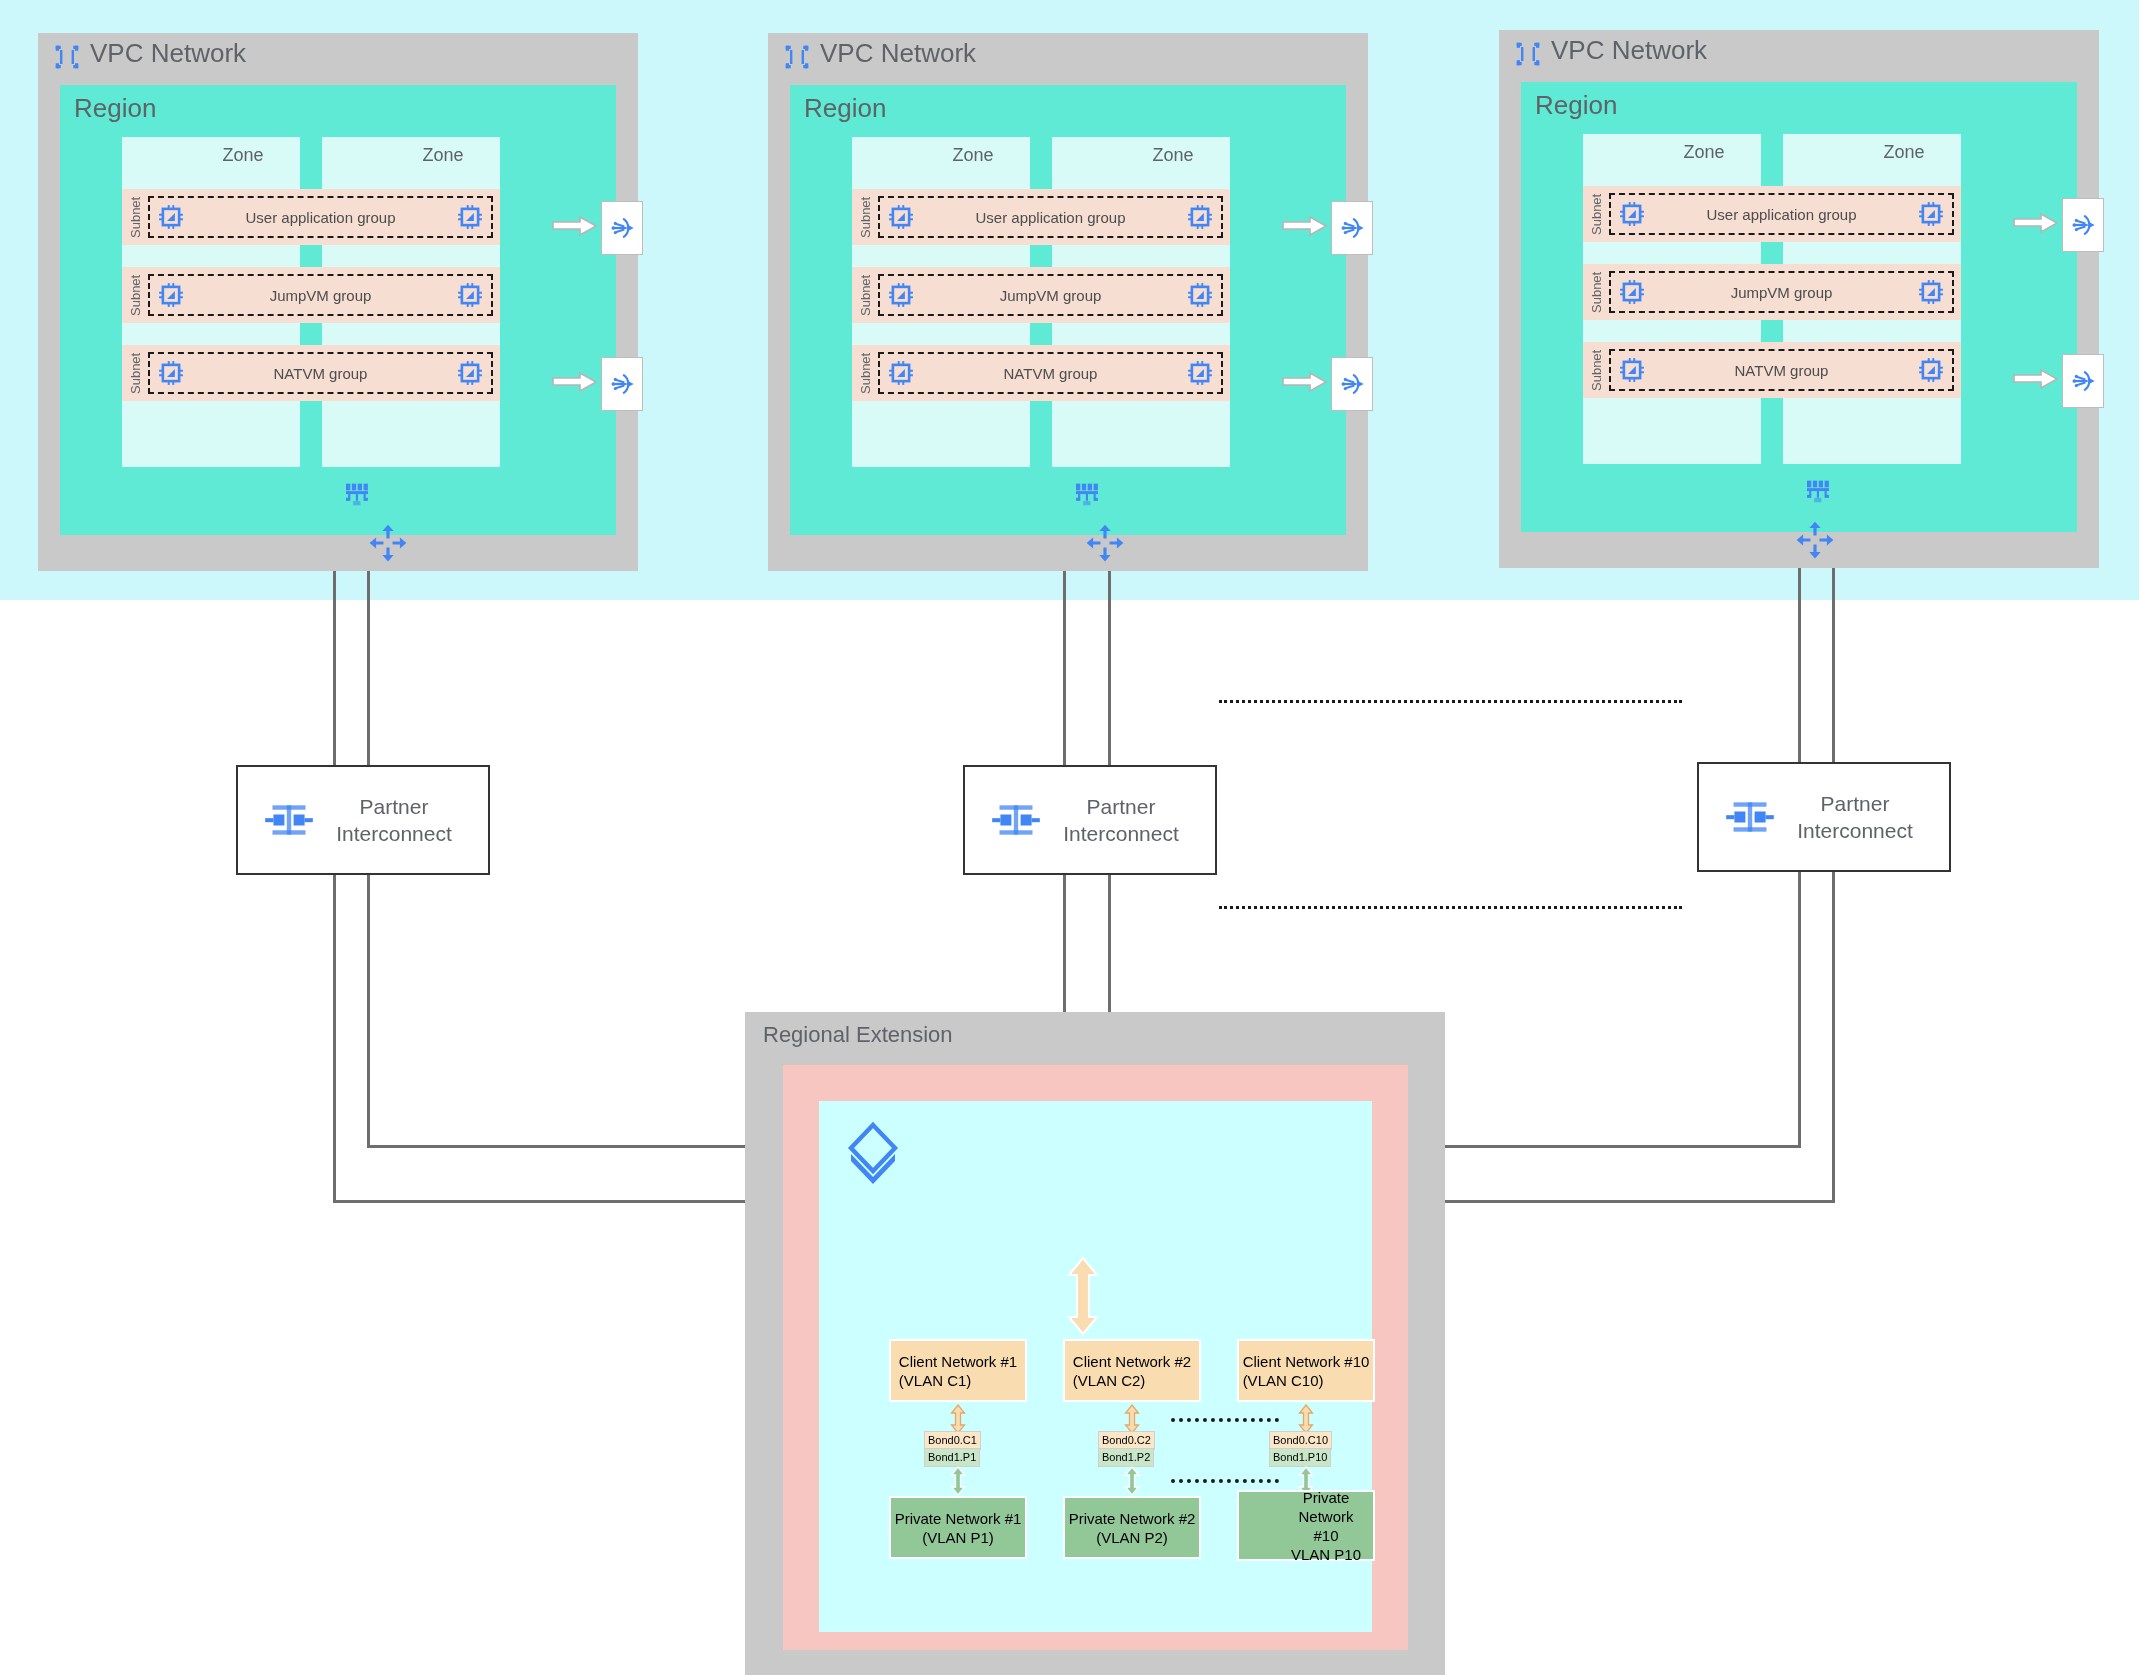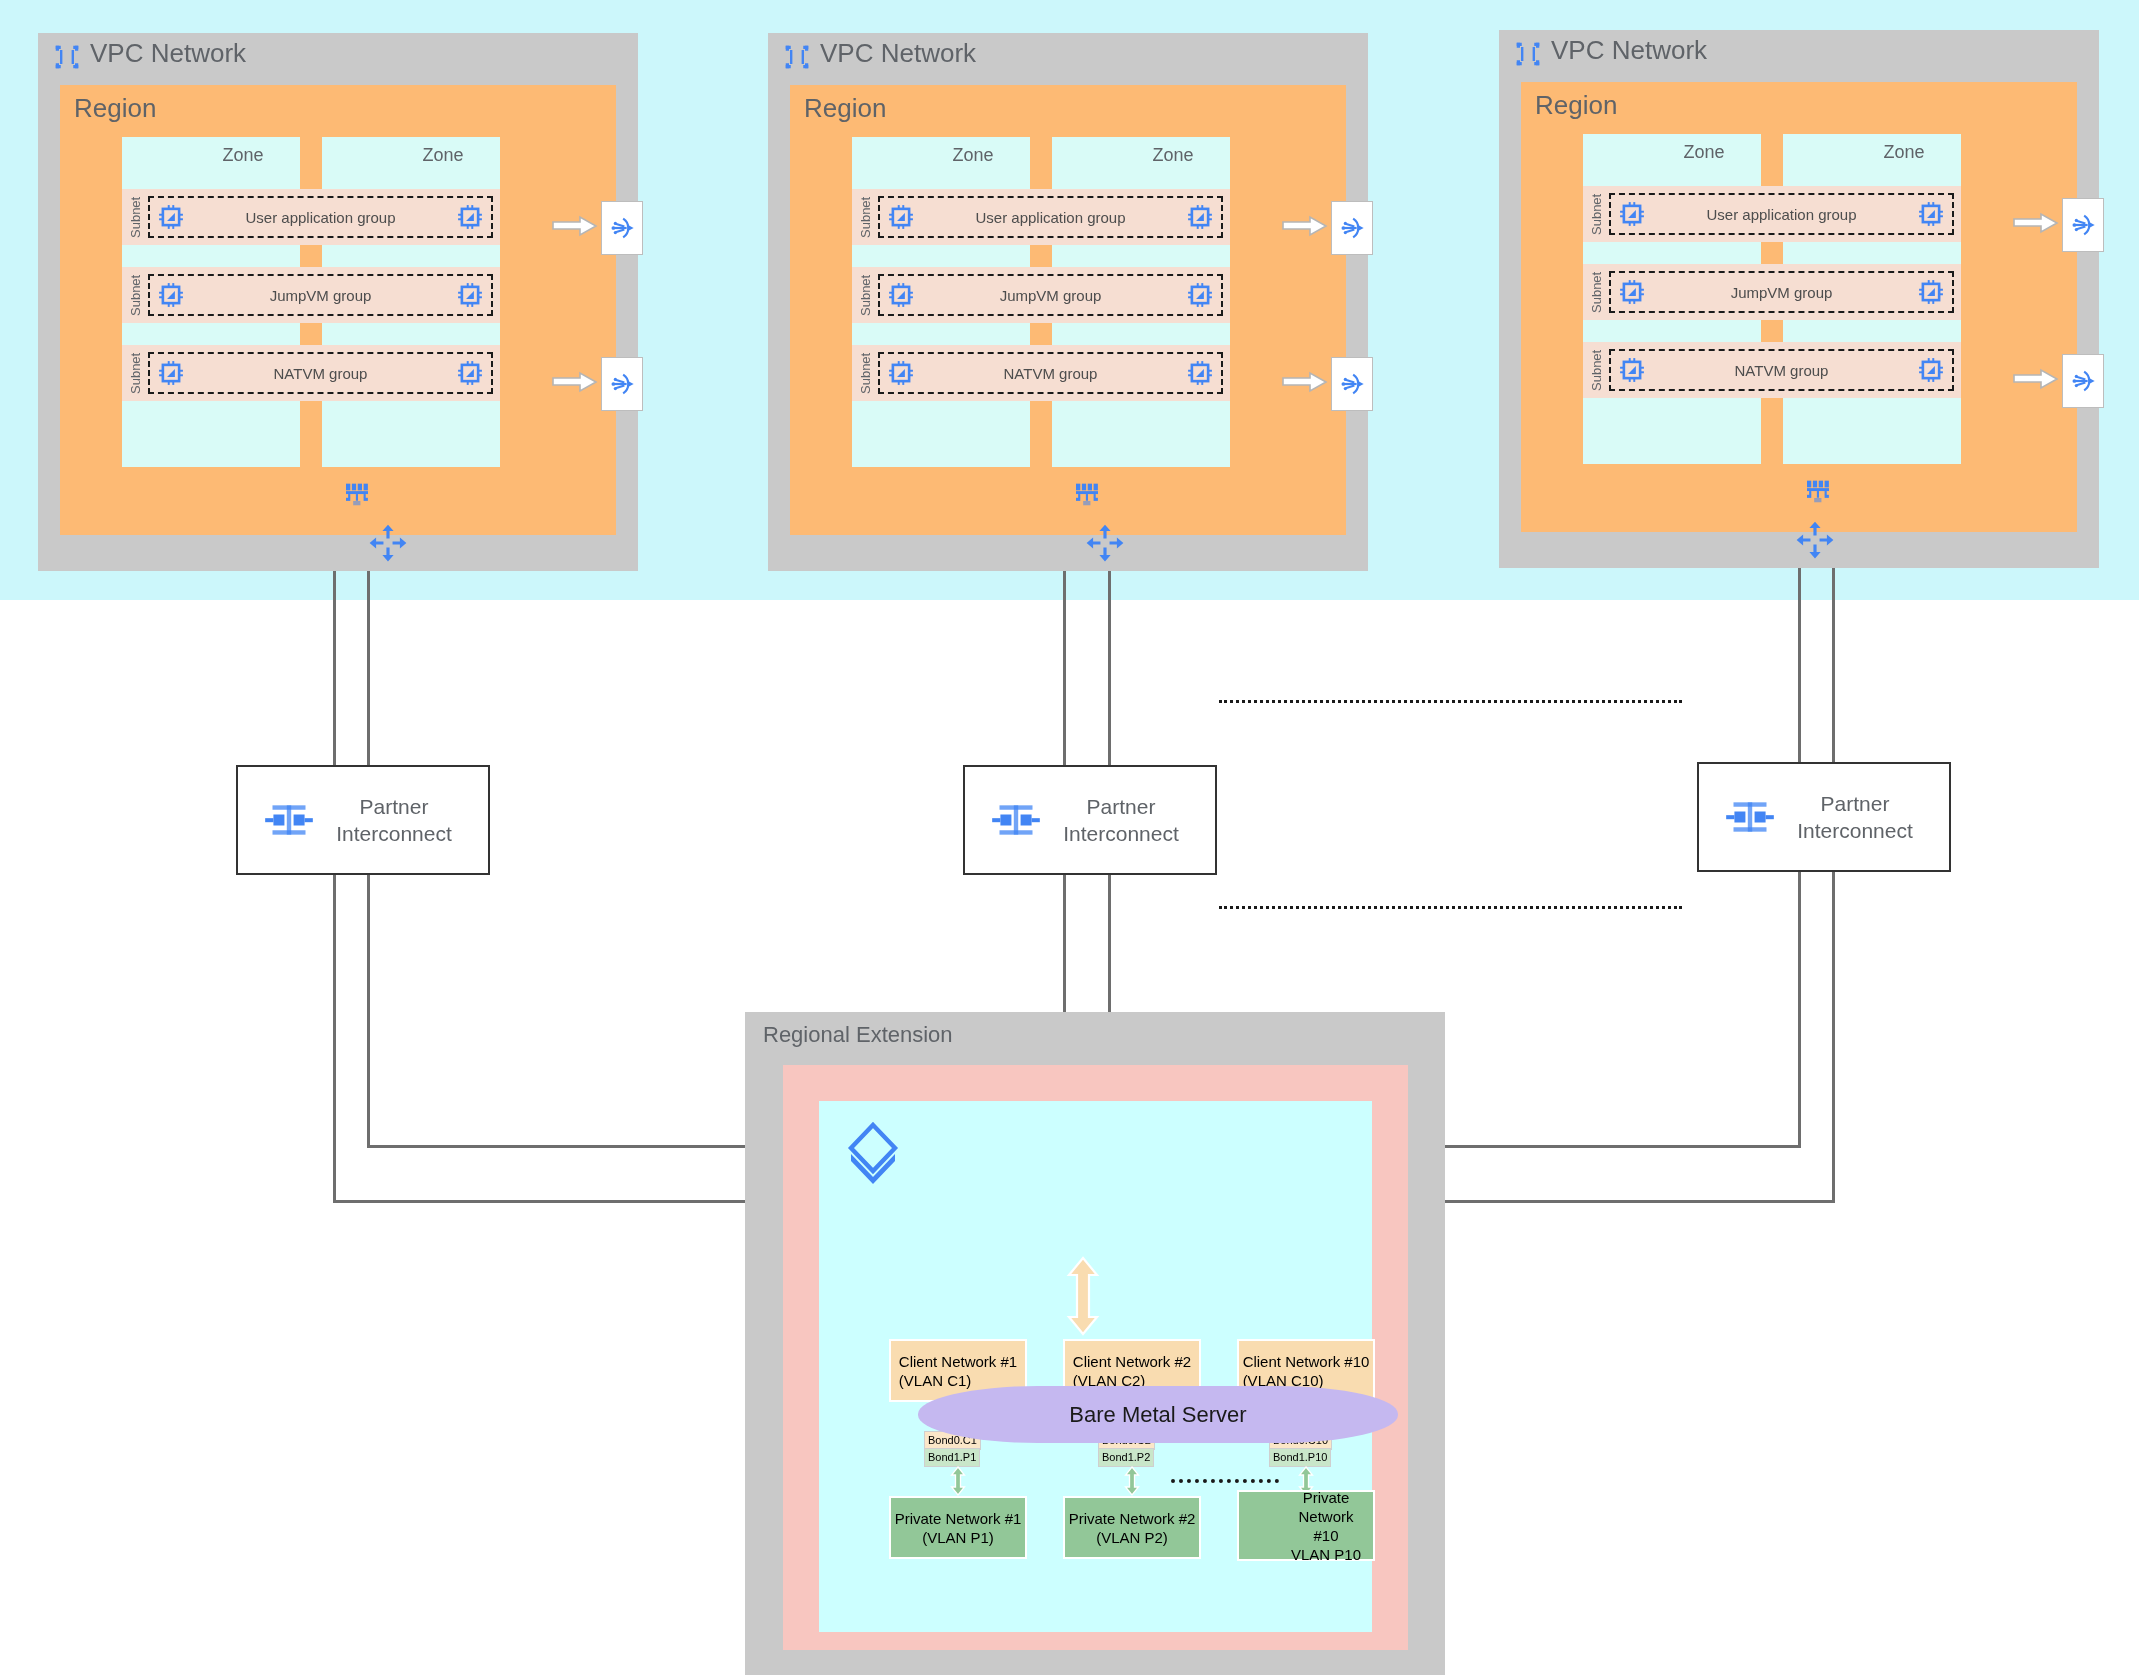--- a/index.html
+++ b/index.html
@@ -8,21 +8,21 @@
 
   
   .cloud-band{position:absolute;left:0;top:0;width:2139px;height:600px;background:#ccf7fb;}
 
   
   .vpc{position:absolute;top:33px;width:600px;height:538px;background:#c9c9c9;}
   .vpc-hdr{position:absolute;left:0;top:0;width:100%;height:52px;}
   .vpc-hdr-ico{position:absolute;left:14px;top:9px;width:30px;height:30px;}
   .vpc-hdr-txt{position:absolute;left:52px;top:4px;font-size:26px;color:#5f6368;line-height:32px;white-space:nowrap;}
 
-  .region{position:absolute;left:22px;top:52px;right:22px;bottom:36px;background:#fdba74;}
+  .region{position:absolute;left:22px;top:52px;right:22px;bottom:36px;background:#5eead4;}
   .region-lbl{position:absolute;left:14px;top:8px;font-size:26px;color:#5f6368;line-height:30px;}
 
   .zone{position:absolute;top:52px;height:330px;background:#d9fbf7;}
   .zone-l{left:62px;width:178px;}
   .zone-r{left:262px;width:178px;}
   .zone-lbl{position:absolute;top:8px;left:0;width:100%;text-align:center;font-size:18px;color:#5f6368;padding-left:32px;}
 
   .subnet{position:absolute;left:62px;width:378px;height:56px;background:#f6ded2;}
   .subnet-lbl{position:absolute;left:5px;top:0;height:56px;width:16px;display:flex;align-items:center;justify-content:center;
     font-size:13px;color:#5f6368;writing-mode:vertical-rl;transform:rotate(180deg);}
@@ -861,21 +861,20 @@
               <path d="M8 1 L14.5 9 L10.5 9 L10.5 21 L14.5 21 L8 29 L1.5 21 L5.5 21 L5.5 9 L1.5 9 Z" fill="#f9dcb0" stroke="#e3a86a" stroke-width="1.3"></path>
             </svg>
         </span>
 
         <div class="dotline-s" style="left:352px;top:317px;width:108px;"></div>
 
         <div class="bond bond-c" style="left:105px;top:330px;">Bond0.C1</div>
         <div class="bond bond-c" style="left:279px;top:330px;">Bond0.C2</div>
         <div class="bond bond-c" style="left:450px;top:330px;">Bond0.C10</div>
 
-        <div class="bms">Bare Metal Server</div>
 
         <div class="bond bond-p" style="left:105px;top:347px;">Bond1.P1</div>
         <div class="bond bond-p" style="left:279px;top:347px;">Bond1.P2</div>
         <div class="bond bond-p" style="left:450px;top:347px;">Bond1.P10</div>
 
         <span style="position:absolute;left:131px;top:365px;">
           <svg viewBox="0 0 16 30" width="16" height="30">
               <path d="M8 1 L14.5 9 L10.5 9 L10.5 21 L14.5 21 L8 29 L1.5 21 L5.5 21 L5.5 9 L1.5 9 Z" fill="#92c798" stroke="#ffffff" stroke-width="1.3"></path>
             </svg>
         </span>

